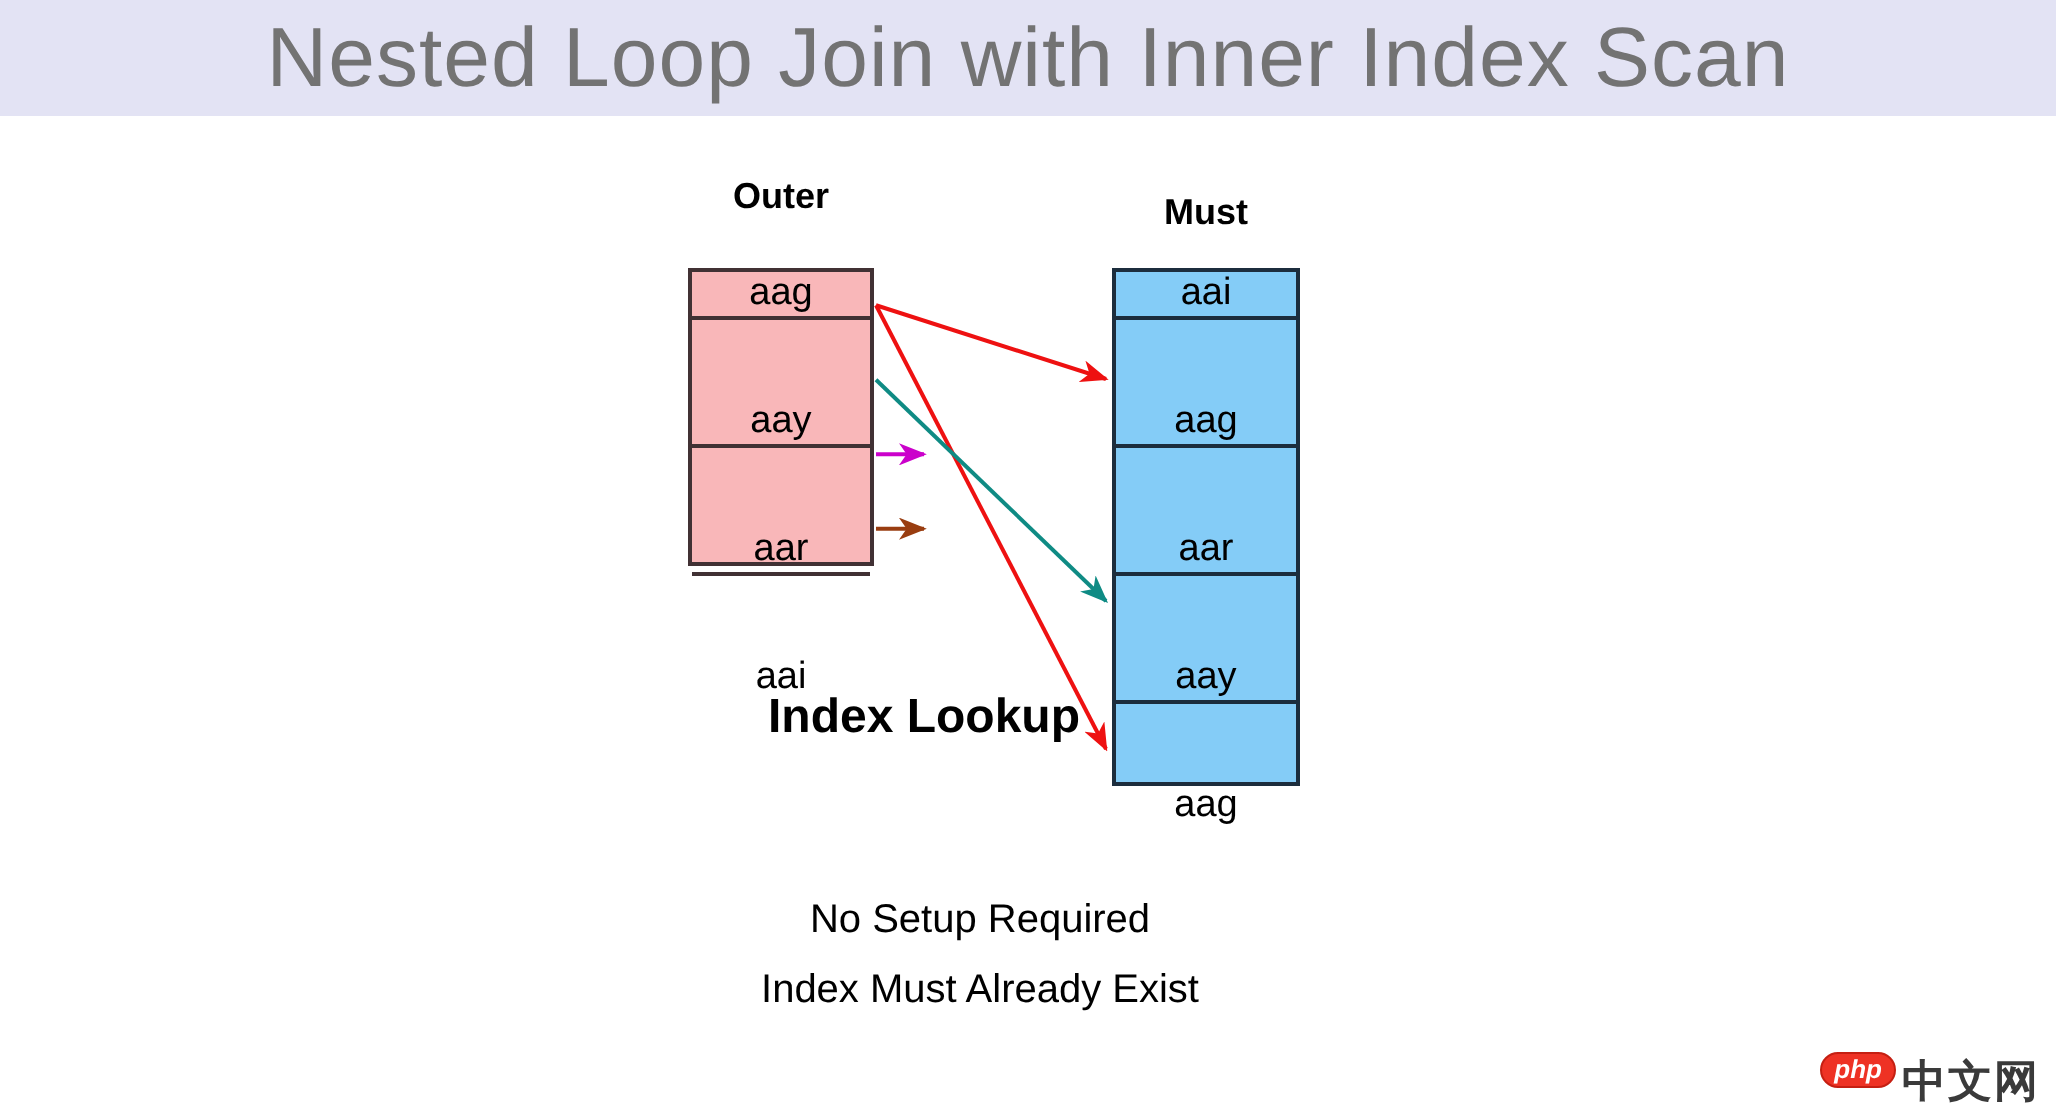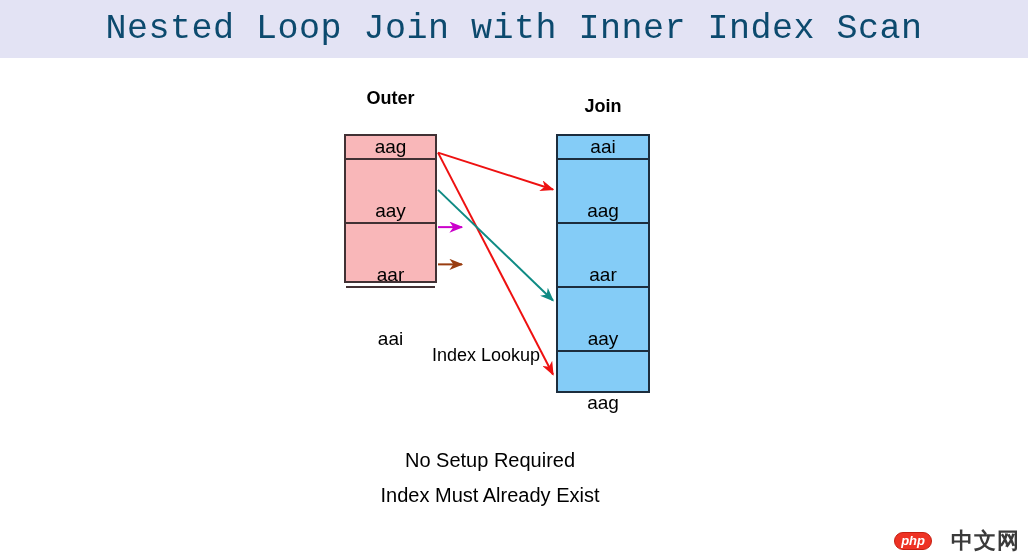--- a/index.html
+++ b/index.html
@@ -18,24 +18,24 @@
     position: absolute;
     left: 0; top: 0;
     width: 1028px;
     height: 58px;
     background: #e3e3f4;
     display: flex;
     align-items: center;
     justify-content: center;
   }
   .titlebar h1 {
-    font-family: Liberation Mono, monospace;
-    font-size: 35px;
+    font-family: Liberation Sans, sans-serif;
+    font-size: 42px;
     font-weight: 500;
-    color: #0c4a6e;
+    color: #737373;
     letter-spacing: 0.5px;
   }
 
   .tbl-label {
     position: absolute;
     text-align: center;
     font-weight: bold;
     font-size: 18px;
     color: #000000;
   }
@@ -63,22 +63,22 @@
   }
   .tbl .cell:last-child { border-bottom: none; }
 
   .outer-tbl { left: 344px; top: 134px; width: 93px; height: 149px; }
   .inner-tbl { left: 556px; top: 134px; width: 94px; height: 259px; }
 
   .lookup-label {
     position: absolute;
     right: 488px;
     top: 345px;
-    font-weight: normal;
-    font-size: 18px;
+    font-weight: bold;
+    font-size: 24px;
     color: #000000;
     white-space: nowrap;
   }
 
   #arrows {
     position: absolute;
     left: 0; top: 0;
     width: 1028px;
     height: 559px;
     pointer-events: none;
@@ -93,22 +93,22 @@
     white-space: nowrap;
   }
   .note1 { top: 449px; }
   .note2 { top: 484px; }
 
   .watermark {
     position: absolute;
     right: 8px;
     bottom: 3px;
     display: flex;
-    align-items: center;
-    gap: 19px;
+    align-items: flex-start;
+    gap: 3px;
   }
   .php-badge {
     display: inline-block;
     background: #ee3224;
     border: 1px solid #c51f12;
     border-radius: 10px;
     color: #ffffff;
     font-style: italic;
     font-weight: bold;
     font-size: 13px;
@@ -125,21 +125,21 @@
 </head>
 <body>
 
 <div class="page">
 
   <header class="titlebar">
     <h1>Nested Loop Join with Inner Index Scan</h1>
   </header>
 
   <div class="tbl-label outer-label">Outer</div>
-  <div class="tbl-label inner-label">Join</div>
+  <div class="tbl-label inner-label">Must</div>
 
   <div class="tbl outer-tbl" id="outer-table" style="background: rgb(249, 183, 185); border-color: rgb(65, 49, 52);">
       <div class="cell" style="border-bottom-color: rgb(65, 49, 52);">aag</div>
       <div class="cell" style="border-bottom-color: rgb(65, 49, 52);">aay</div>
       <div class="cell" style="border-bottom-color: rgb(65, 49, 52);">aar</div>
       <div class="cell" style="border-bottom-color: rgb(65, 49, 52);">aai</div>
     </div>
   <div class="tbl inner-tbl" id="inner-table" style="background: rgb(132, 204, 247); border-color: rgb(28, 45, 61);">
       <div class="cell" style="border-bottom-color: rgb(28, 45, 61);">aai</div>
       <div class="cell" style="border-bottom-color: rgb(28, 45, 61);">aag</div>

